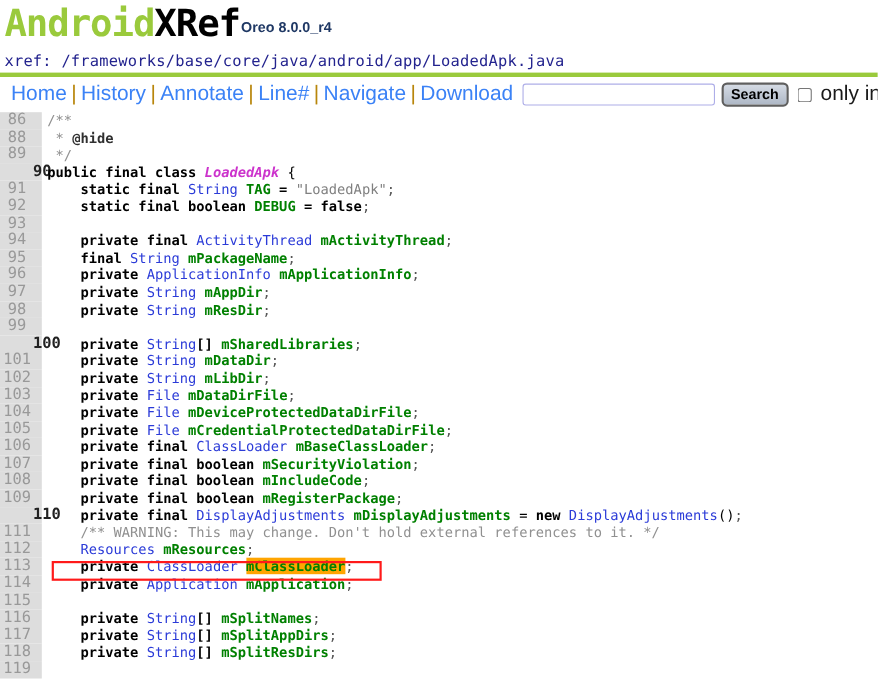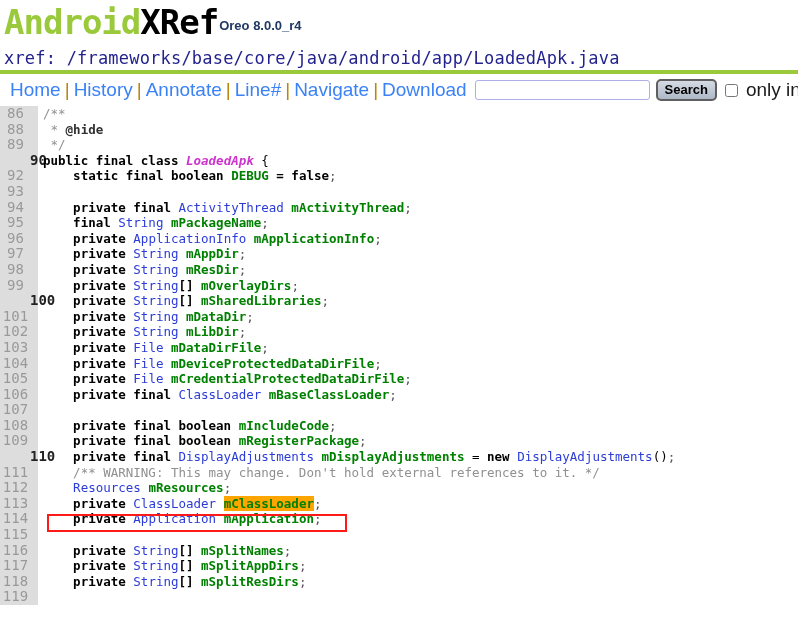--- a/index.html
+++ b/index.html
@@ -37,21 +37,21 @@
     font-size: 13px;
     color: #1F3864;
     position: relative;
     top: -4px;
     left: 1px;
   }
 
   
   #xref-line {
     font-family: "DejaVu Sans Mono", monospace;
-    font-size: 17px;
+    font-size: 14px;
     color: #23238E;
     padding: 0 0 2px 4px;
     white-space: nowrap;
     letter-spacing: 0.2px;
   }
   #xref-line .xref-label { color: #23238E; }
 
   #green-rule {
     height: 4px;
     background: #9ACA3C;
@@ -195,36 +195,37 @@
   <input id="only-in-box" type="checkbox" style="">
   <span id="only-in-label"><span>only in </span></span>
 </div>
 
 <div id="code-area">
   <div id="code-lines">
       <div class="code-line"><span class="lineno">86</span><span class="code-text"><span class="cmt">/**</span></span></div>
       <div class="code-line"><span class="lineno">88</span><span class="code-text"><span class="cmt"> * </span><span class="cmtb">@hide</span></span></div>
       <div class="code-line"><span class="lineno">89</span><span class="code-text"><span class="cmt"> */</span></span></div>
       <div class="code-line"><span class="lineno major">90</span><span class="code-text"><span class="kw">public final class </span><span class="cls">LoadedApk</span><span class="plain"> {</span></span></div>
+      <div class="code-line"><span class="lineno">91</span><span class="code-text"><span class="plain">    </span><span class="kw">static final </span><span class="typ">String </span><span class="var">TAG</span><span class="kw"> = </span><span class="str">"LoadedApk"</span><span class="pun">;</span></span></div>
       <div class="code-line"><span class="lineno">92</span><span class="code-text"><span class="plain">    </span><span class="kw">static final boolean </span><span class="var">DEBUG</span><span class="kw"> = false</span><span class="pun">;</span></span></div>
       <div class="code-line"><span class="lineno">93</span><span class="code-text"><span class="plain"></span></span></div>
       <div class="code-line"><span class="lineno">94</span><span class="code-text"><span class="plain">    </span><span class="kw">private final </span><span class="typ">ActivityThread </span><span class="var">mActivityThread</span><span class="pun">;</span></span></div>
       <div class="code-line"><span class="lineno">95</span><span class="code-text"><span class="plain">    </span><span class="kw">final </span><span class="typ">String </span><span class="var">mPackageName</span><span class="pun">;</span></span></div>
       <div class="code-line"><span class="lineno">96</span><span class="code-text"><span class="plain">    </span><span class="kw">private </span><span class="typ">ApplicationInfo </span><span class="var">mApplicationInfo</span><span class="pun">;</span></span></div>
       <div class="code-line"><span class="lineno">97</span><span class="code-text"><span class="plain">    </span><span class="kw">private </span><span class="typ">String </span><span class="var">mAppDir</span><span class="pun">;</span></span></div>
       <div class="code-line"><span class="lineno">98</span><span class="code-text"><span class="plain">    </span><span class="kw">private </span><span class="typ">String </span><span class="var">mResDir</span><span class="pun">;</span></span></div>
-      <div class="code-line"><span class="lineno">99</span><span class="code-text"><span class="plain">    </span><span class="kw">private </span><span class="typ">String</span><span class="kw">[] </span><span class="var">mOverlayDirs</span><span class="pun">;</span></span></div>
+      <div class="code-line"><span class="lineno">99</span></div>
       <div class="code-line"><span class="lineno major">100</span><span class="code-text"><span class="plain">    </span><span class="kw">private </span><span class="typ">String</span><span class="kw">[] </span><span class="var">mSharedLibraries</span><span class="pun">;</span></span></div>
       <div class="code-line"><span class="lineno">101</span><span class="code-text"><span class="plain">    </span><span class="kw">private </span><span class="typ">String </span><span class="var">mDataDir</span><span class="pun">;</span></span></div>
       <div class="code-line"><span class="lineno">102</span><span class="code-text"><span class="plain">    </span><span class="kw">private </span><span class="typ">String </span><span class="var">mLibDir</span><span class="pun">;</span></span></div>
       <div class="code-line"><span class="lineno">103</span><span class="code-text"><span class="plain">    </span><span class="kw">private </span><span class="typ">File </span><span class="var">mDataDirFile</span><span class="pun">;</span></span></div>
       <div class="code-line"><span class="lineno">104</span><span class="code-text"><span class="plain">    </span><span class="kw">private </span><span class="typ">File </span><span class="var">mDeviceProtectedDataDirFile</span><span class="pun">;</span></span></div>
       <div class="code-line"><span class="lineno">105</span><span class="code-text"><span class="plain">    </span><span class="kw">private </span><span class="typ">File </span><span class="var">mCredentialProtectedDataDirFile</span><span class="pun">;</span></span></div>
       <div class="code-line"><span class="lineno">106</span><span class="code-text"><span class="plain">    </span><span class="kw">private final </span><span class="typ">ClassLoader </span><span class="var">mBaseClassLoader</span><span class="pun">;</span></span></div>
-      <div class="code-line"><span class="lineno">107</span></div>
+      <div class="code-line"><span class="lineno">107</span><span class="code-text"><span class="plain">    </span><span class="kw">private final boolean </span><span class="var">mSecurityViolation</span><span class="pun">;</span></span></div>
       <div class="code-line"><span class="lineno">108</span><span class="code-text"><span class="plain">    </span><span class="kw">private final boolean </span><span class="var">mIncludeCode</span><span class="pun">;</span></span></div>
       <div class="code-line"><span class="lineno">109</span><span class="code-text"><span class="plain">    </span><span class="kw">private final boolean </span><span class="var">mRegisterPackage</span><span class="pun">;</span></span></div>
       <div class="code-line"><span class="lineno major">110</span><span class="code-text"><span class="plain">    </span><span class="kw">private final </span><span class="typ">DisplayAdjustments </span><span class="var">mDisplayAdjustments</span><span class="plain"> = </span><span class="kw">new </span><span class="typ">DisplayAdjustments</span><span class="plain">()</span><span class="pun">;</span></span></div>
       <div class="code-line"><span class="lineno">111</span><span class="code-text"><span class="cmt">    /** WARNING: This may change. Don't hold external references to it. */</span></span></div>
       <div class="code-line"><span class="lineno">112</span><span class="code-text"><span class="plain">    </span><span class="typ">Resources </span><span class="var">mResources</span><span class="pun">;</span></span></div>
       <div class="code-line"><span class="lineno">113</span><span class="code-text"><span class="plain">    </span><span class="kw">private </span><span class="typ">ClassLoader </span><span class="hl">mClassLoader</span><span class="pun">;</span></span></div>
       <div class="code-line"><span class="lineno">114</span><span class="code-text"><span class="plain">    </span><span class="kw">private </span><span class="typ">Application </span><span class="var">mApplication</span><span class="pun">;</span></span></div>
       <div class="code-line"><span class="lineno">115</span><span class="code-text"><span class="plain"></span></span></div>
       <div class="code-line"><span class="lineno">116</span><span class="code-text"><span class="plain">    </span><span class="kw">private </span><span class="typ">String</span><span class="kw">[] </span><span class="var">mSplitNames</span><span class="pun">;</span></span></div>
       <div class="code-line"><span class="lineno">117</span><span class="code-text"><span class="plain">    </span><span class="kw">private </span><span class="typ">String</span><span class="kw">[] </span><span class="var">mSplitAppDirs</span><span class="pun">;</span></span></div>

